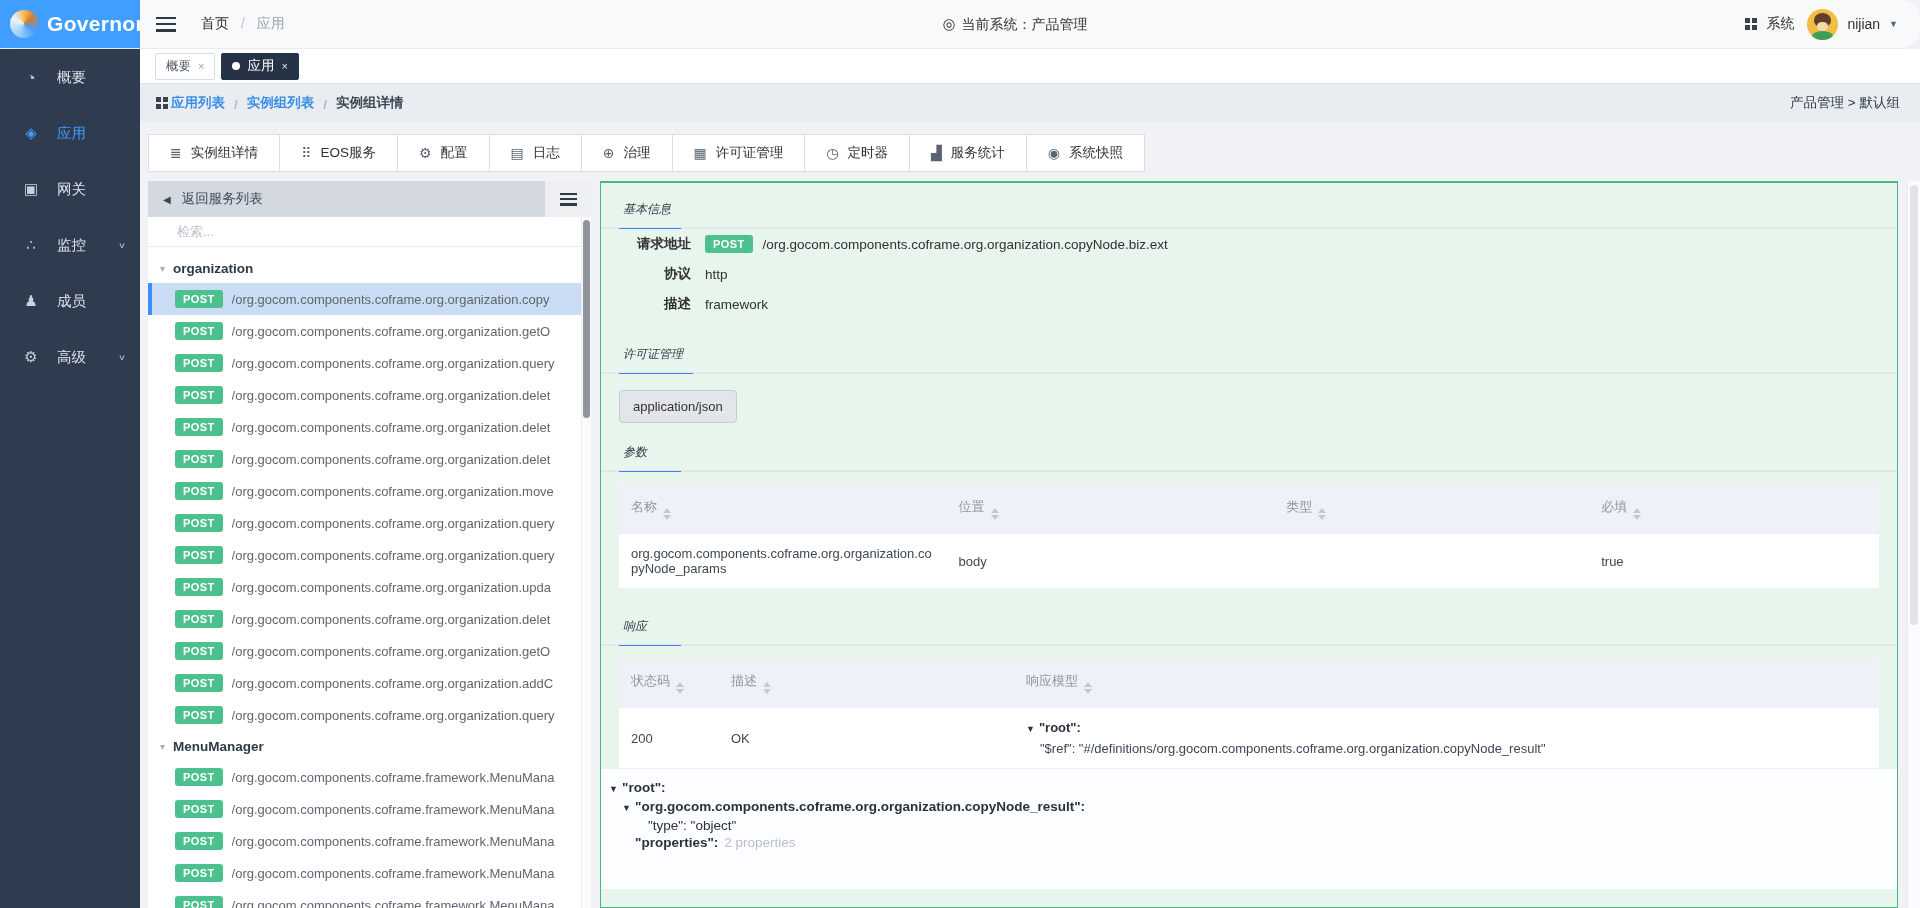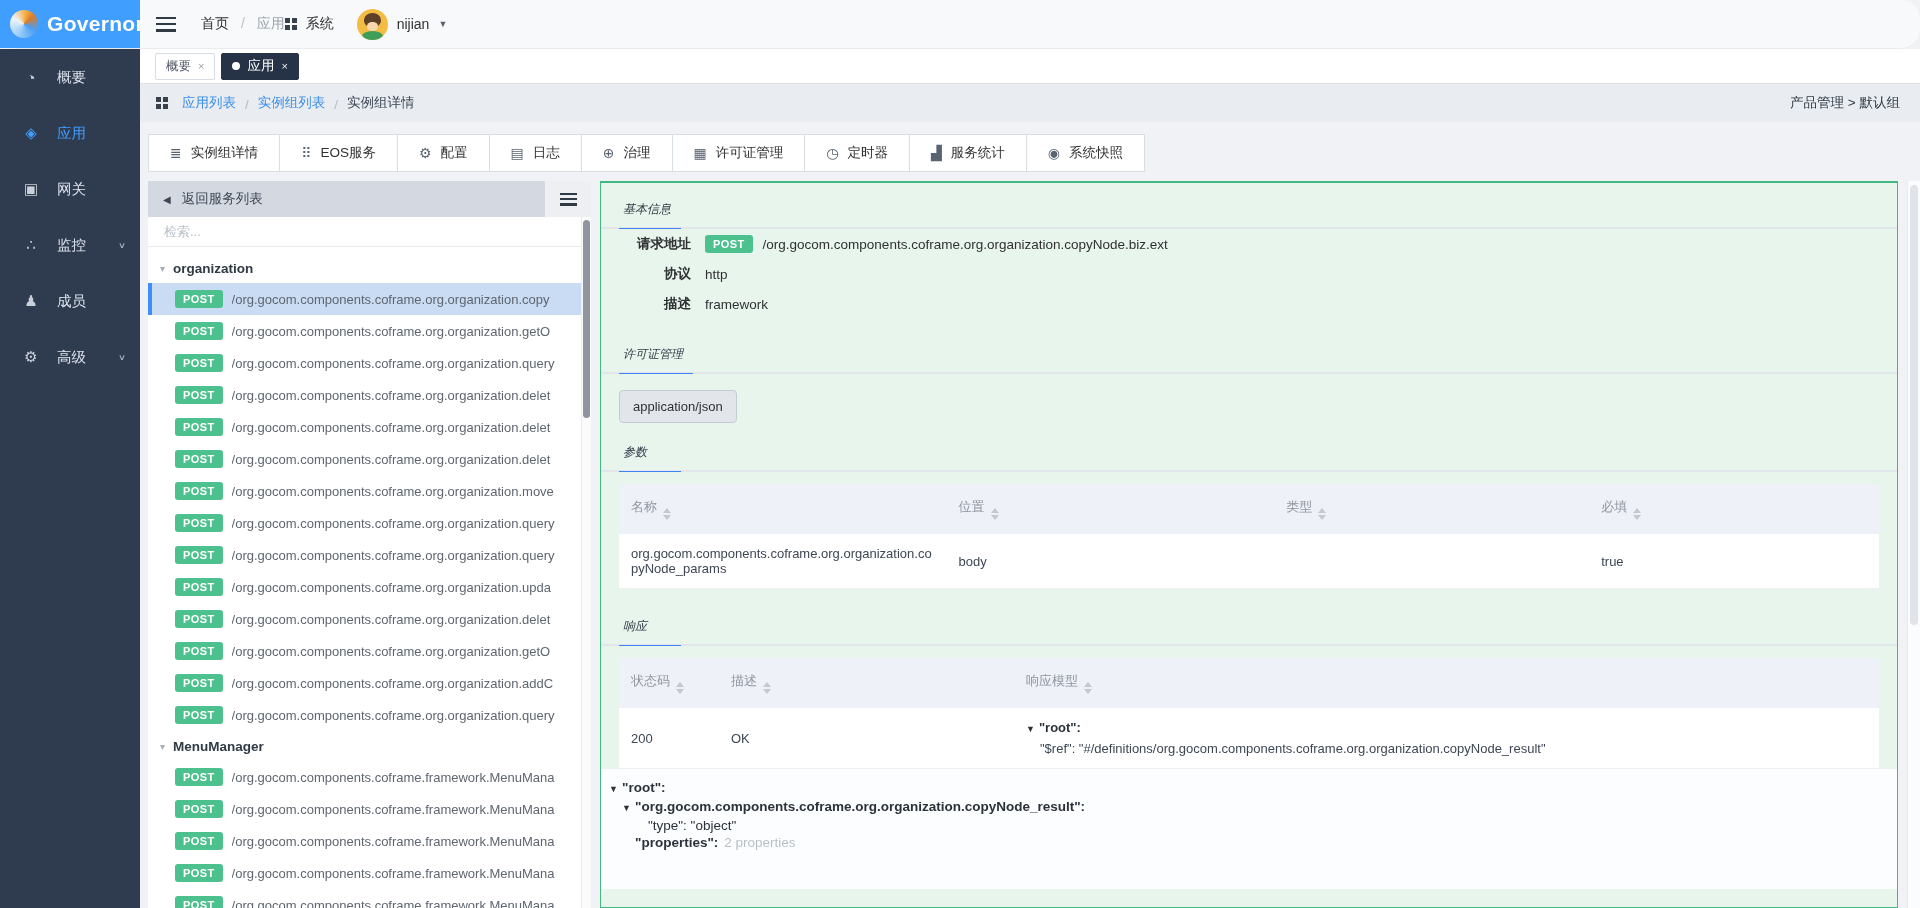--- a/index.html
+++ b/index.html
@@ -15,21 +15,21 @@
   .burger { width:20px; height:15px; position:relative; cursor:pointer; flex:0 0 auto; }
   .burger i, .burger::before, .burger::after { content:''; position:absolute; left:0; right:0; height:2.6px; background:#2f3a45; }
   .burger::before { top:0; } .burger i { top:6.2px; } .burger::after { bottom:0; }
   .tb-crumb { margin-left:25px; font-size:14px; white-space:nowrap; }
   .tb-home { color:#303133; } .tb-sep { color:#bcc2cb; margin:0 8px; } .tb-cur { color:#9aa2ad; }
   .tb-center { flex:1; text-align:center; font-size:14px; color:#303133; }
   .eye { font-size:15px; color:#303133; margin-right:6px; }
   .tb-right { display:flex; align-items:center; gap:9px; white-space:nowrap; }
   .sq-grid { display:grid; grid-template-columns:5px 5px; grid-gap:2px; }
   .sq-grid i { width:5px; height:5px; background:#38414c; }
-  .sys-label { font-size:14px; color:#303133; margin-right:14px; }
+  .sys-label { font-size:14px; color:#303133; margin-right:4px; }
   .avatar { width:31px; height:31px; border-radius:50%; background:#f2bd42; position:relative; overflow:hidden; flex:0 0 auto; }
   .avatar .hair { position:absolute; width:17px; height:14px; background:#5d4027; border-radius:50% 50% 42% 42%; top:4px; left:7px; }
   .avatar .face { position:absolute; width:11px; height:9px; background:#f6d7ae; top:13px; left:10px; border-radius:45%; }
   .avatar .bodyg { position:absolute; width:21px; height:11px; background:#3f9e57; border-radius:50% 50% 0 0; bottom:-2px; left:5px; }
   .uname { font-size:14px; color:#303133;text-align:center; }
   .dd-caret { font-size:9px; color:#5a6470; }
 
   
   .layout { display:flex; height:859px; }
   .sidebar { width:140px; background:#2f3c50; flex:0 0 auto; }
@@ -44,21 +44,21 @@
   .chips-row { height:35px; background:#fff; border-bottom:1px solid #e0e4ea; display:flex; align-items:center; padding-left:15px; gap:6px; flex:0 0 auto; }
   .chip { height:27px; display:inline-flex; align-items:center; gap:7px; padding:0 10px; border:1px solid #d8dce5; border-radius:2px; background:#fff; color:#495060; font-size:12.5px; cursor:pointer; }
   .chip .dot { width:8px; height:8px; border-radius:50%; background:#fff; display:none; }
   .chip .x { color:#9aa2ad; font-size:11px; }
   .chip.active { background:#263246; border-color:#263246; color:#fff; font-size:13.5px; }
   .chip.active .dot { display:inline-block; }
   .chip.active .x { color:#e8ecf2; }
 
   
   .crumb-row { height:38px; background:#e9edf2; display:flex; align-items:center; padding:0 20px 0 16px; font-size:13.5px; flex:0 0 auto; }
-  .crumb-links { display:flex; align-items:flex-end; margin-left:14px; }
+  .crumb-links { display:flex; align-items:flex-end; margin-left:3px;font-weight:bold; }
   .crumb-link { color:#3a8ee6; cursor:pointer; }
   .crumb-sep { color:#b3bac3; margin:0 9px; }
   .crumb-last { color:#3d4754; }
   .crumb-right { margin-left:auto; color:#2f3a45; }
 
   
   .toolbar-row { padding:12px 0 0 8px; flex:0 0 auto; }
   .tgroup { display:inline-flex; }
   .ttab { height:38px; display:inline-flex; align-items:center; gap:9px; padding:0 21px; background:#fff; border:1px solid #d9dde4; border-left:none; font-size:13.5px; color:#303133; cursor:pointer; white-space:nowrap; }
   .ttab:first-child { border-left:1px solid #d9dde4; }
@@ -69,21 +69,21 @@
 
   
   .tree-panel { width:443px; flex:0 0 auto; background:#fff; display:flex; flex-direction:column; position:relative; overflow:hidden; }
   .tree-head { display:flex; height:36px; flex:0 0 auto; }
   .back-bar { flex:1; background:#d4d9e1; color:#3d4754; display:flex; align-items:center; gap:11px; padding-left:15px; font-size:13.5px; cursor:pointer; }
   .back-arrow { font-size:10px; color:#3d4754; }
   .burger-btn { width:46px; background:#edeff3; display:flex; align-items:center; justify-content:center; cursor:pointer; }
   .burger-sm { width:17px; height:13px; position:relative; }
   .burger-sm i, .burger-sm::before, .burger-sm::after { content:''; position:absolute; left:0; right:0; height:2.4px; background:#2f3a45; }
   .burger-sm::before { top:0; } .burger-sm i { top:5.3px; } .burger-sm::after { bottom:0; }
-  .tree-search { height:30px; flex:0 0 auto; border:none; border-bottom:1px solid #e8ebf0; padding-left:16px; font-size:13px; color:#5f6670; outline:none; width:100%; font-family:inherit; }
+  .tree-search { height:30px; flex:0 0 auto; border:none; border-bottom:1px solid #e8ebf0; padding-left:29px; font-size:13px; color:#5f6670; outline:none; width:100%; font-family:inherit; }
   .tree-search::placeholder { color:#b9bfc9; }
   .tree-body { flex:1; overflow:hidden; padding-top:6px; }
   .tgroup-row { height:30px; display:flex; align-items:center; gap:8px; padding-left:12px; font-weight:bold; color:#2f3a45; font-size:13.5px; cursor:pointer; }
   .texp { color:#a9afb8; font-size:10px; }
   .titem { height:32px; display:flex; align-items:center; gap:9px; padding-left:27px; padding-right:18px; position:relative; cursor:pointer; }
   .titem .path { color:#5f6670; font-size:13px; white-space:nowrap; overflow:hidden; flex:1; }
   .titem.selected { background:#c9dcf3; }
   .titem.selected::before { content:''; position:absolute; left:0; top:0; bottom:0; width:4px; background:#3e8ef7; }
   .badge-post { background:#4cc08d; color:#fff; font-size:11px; font-weight:bold; padding:3px 8px; border-radius:3px; letter-spacing:.4px; flex:0 0 auto; }
   .tree-scroll { position:absolute; right:0; top:36px; bottom:0; width:10px; background:#fbfbfc; border-left:1px solid #ececf0; }
@@ -128,20 +128,23 @@
   </div>
   <div class="topbar-main">
     <span class="burger">
         <i></i>
       </span>
     <span class="tb-crumb">
       <span class="tb-home">首页</span>
       <span class="tb-sep">/</span>
       <span class="tb-cur">应用</span>
     </span>
+    <span class="tb-center">
+      <span class="eye">◎</span><span>当前系统：产品管理</span>
+    </span>
     <span class="tb-right">
       <span class="sq-grid">
           <i></i>
           <i></i>
           <i></i>
           <i></i>
         </span>
       <span class="sys-label">系统</span>
       <span class="avatar">
           <span class="hair"></span>

